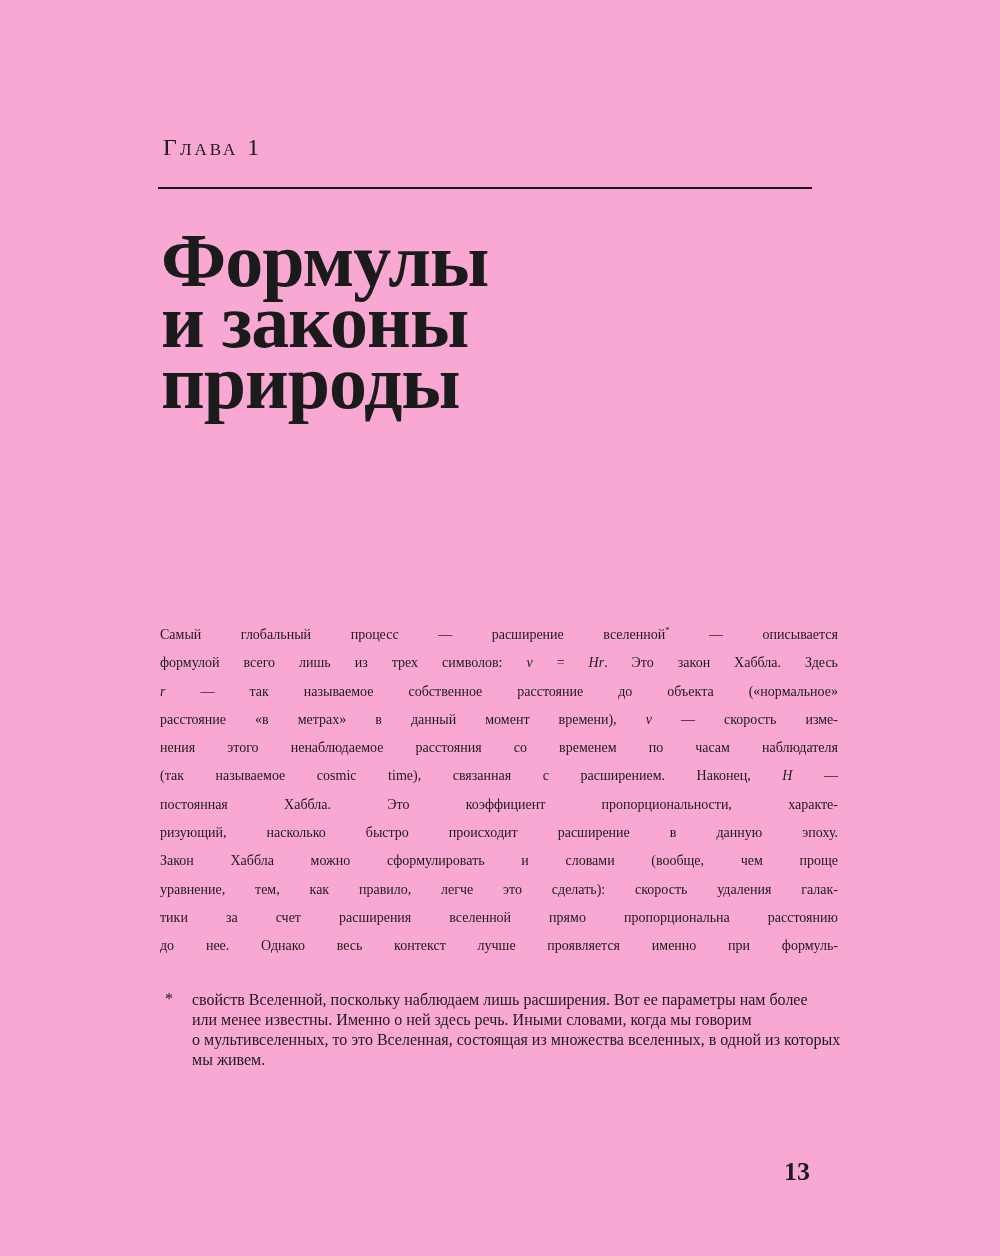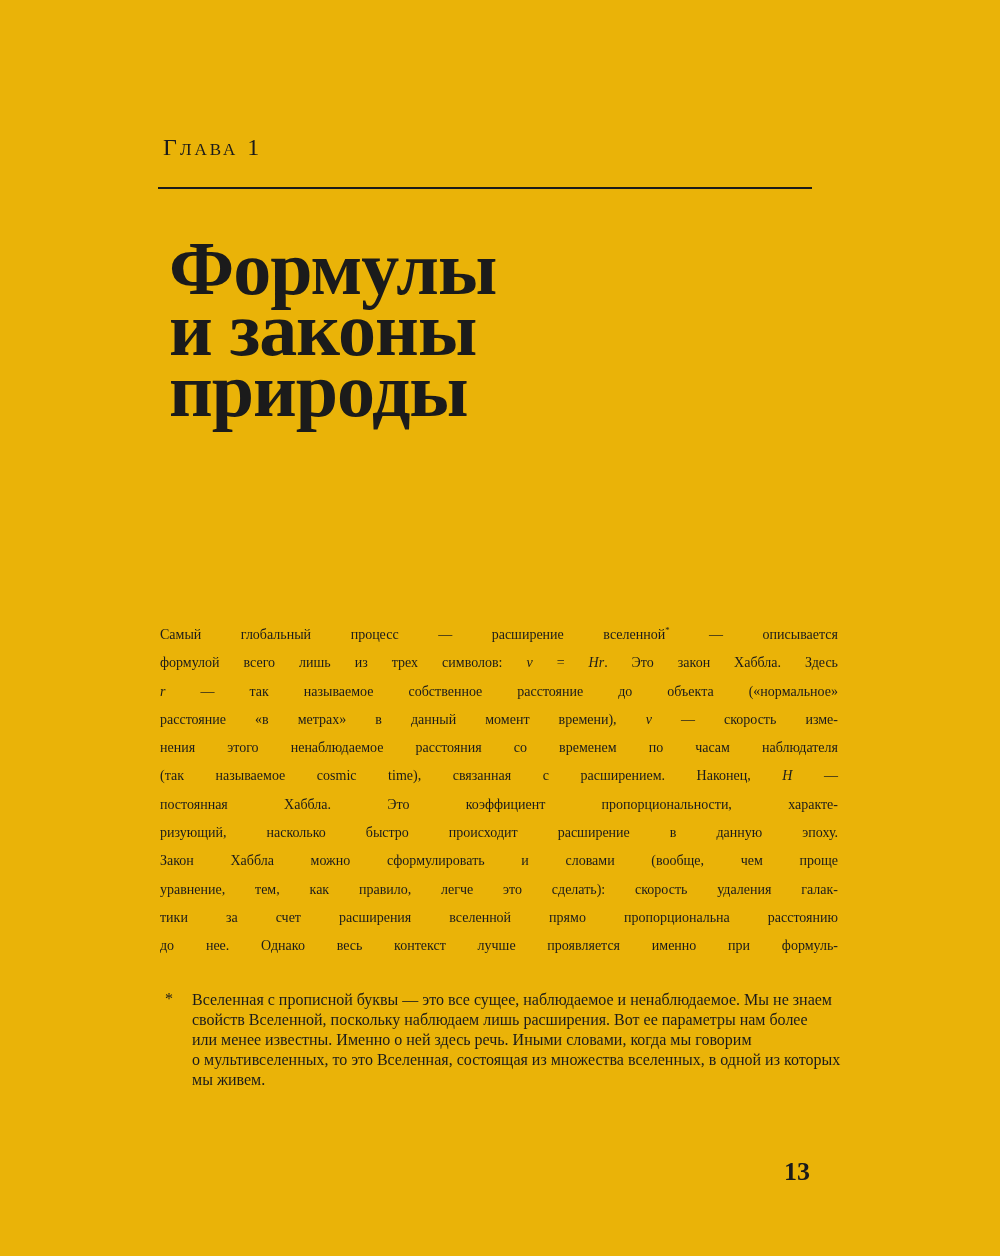--- a/index.html
+++ b/index.html
@@ -30,21 +30,21 @@
     left: 158px;
     top: 187px;
     width: 654px;
     height: 2px;
     background: #1b1b1b;
   }
   .title {
     position: absolute;
     left: 161px;
     top: 230px;
-    margin: 8px;
+    margin: 0;
     font-size: 76px;
     font-weight: 700;
     line-height: 61px;
     letter-spacing: -1px;
   }
   .title-line { white-space: nowrap; }
   .body-text {
     position: absolute;
     left: 160px;
     top: 621px;
@@ -81,21 +81,21 @@
     top: 1157px;
     right: 190px;
     font-size: 26px;
     font-weight: 700;
     text-align: center;
   }
 </style>
 </head>
 <body>
 
-<div class="page" style="background: #eab308; color: rgb(27, 27, 27);">
+<div class="page" style="background: #f9a8d4; color: rgb(27, 27, 27);">
   <div class="chapter-label">Глава 1</div>
   <div class="rule"></div>
   <h1 class="title">
       <div class="title-line">Формулы</div>
       <div class="title-line">и законы</div>
       <div class="title-line">природы</div>
     </h1>
   <div class="body-text">
       <div class="body-line"><span>Самый глобальный процесс — расширение вселенной</span><sup>*</sup><span> — описывается</span></div>
       <div class="body-line"><span>формулой всего лишь из трех символов: </span><i>v</i><span> = </span><i>Hr</i><span>. Это закон Хаббла. Здесь</span></div>
@@ -106,21 +106,20 @@
       <div class="body-line"><span>постоянная Хаббла. Это коэффициент пропорциональности, характе-</span></div>
       <div class="body-line"><span>ризующий, насколько быстро происходит расширение в данную эпоху.</span></div>
       <div class="body-line"><span>Закон Хаббла можно сформулировать и словами (вообще, чем проще</span></div>
       <div class="body-line"><span>уравнение, тем, как правило, легче это сделать): скорость удаления галак-</span></div>
       <div class="body-line"><span>тики за счет расширения вселенной прямо пропорциональна расстоянию</span></div>
       <div class="body-line"><span>до нее. Однако весь контекст лучше проявляется именно при формуль-</span></div>
     </div>
   <div class="footnote">
     <span class="fn-marker">*</span>
     <div class="fn-text">
-        <div class="fn-line">Вселенная с прописной буквы — это все сущее, наблюдаемое и ненаблюдаемое. Мы не знаем</div>
         <div class="fn-line">свойств Вселенной, поскольку наблюдаем лишь расширения. Вот ее параметры нам более</div>
         <div class="fn-line">или менее известны. Именно о ней здесь речь. Иными словами, когда мы говорим</div>
         <div class="fn-line">о мультивселенных, то это Вселенная, состоящая из множества вселенных, в одной из которых</div>
         <div class="fn-line">мы живем.</div>
       </div>
   </div>
   <div class="page-number">13</div>
 </div>
 
 </body></html>

